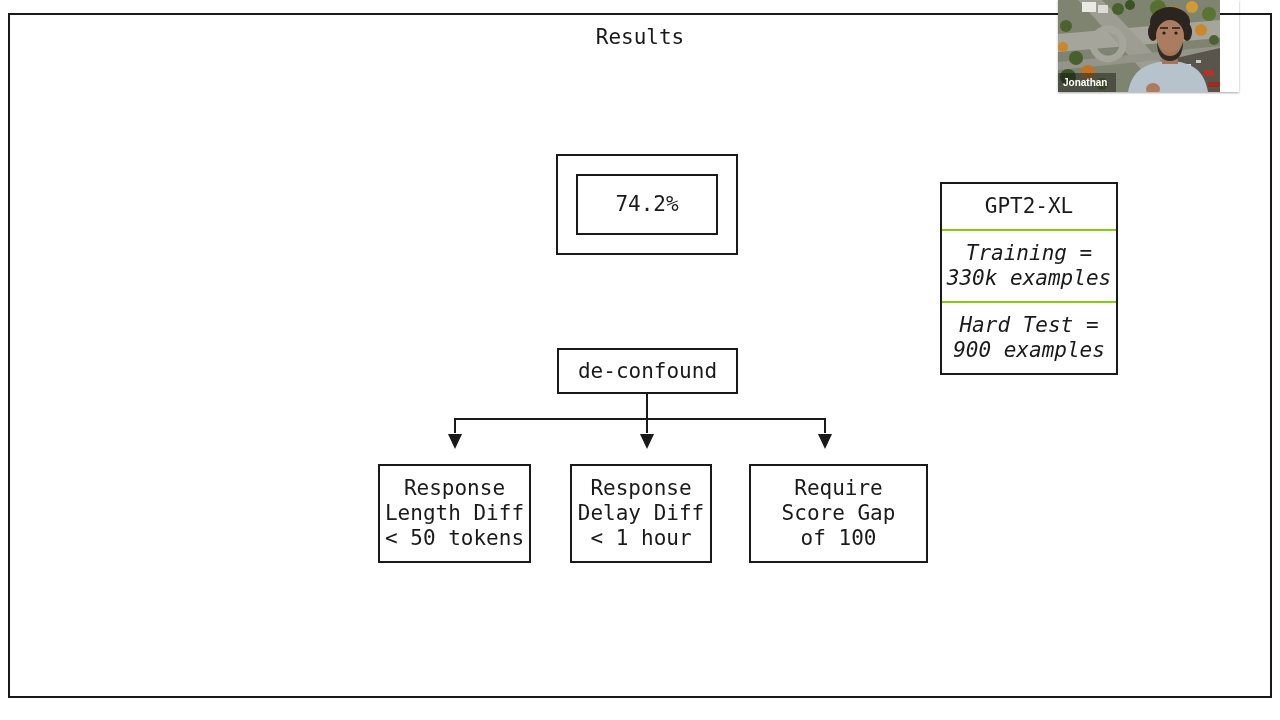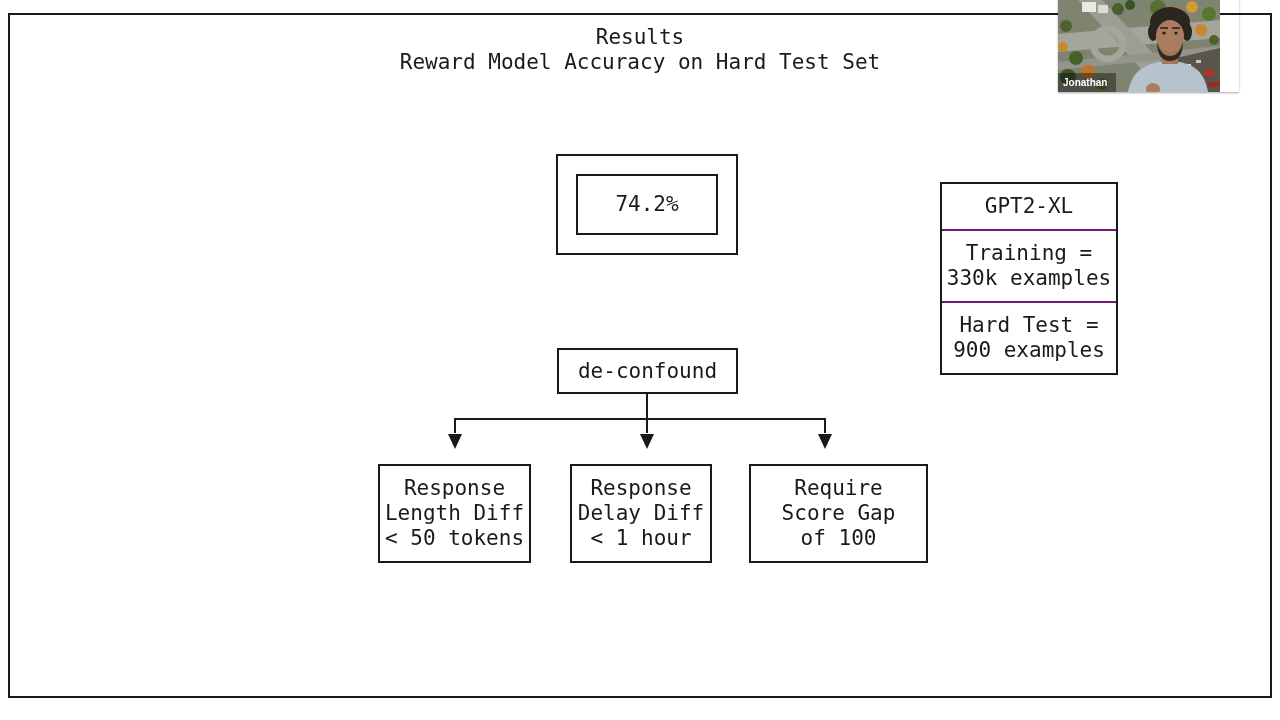--- a/index.html
+++ b/index.html
@@ -77,21 +77,22 @@
   .model-table .cell {
     display: flex;
     align-items: center;
     justify-content: center;
     text-align: center;
     font-size: 21px;
     line-height: 25px;
     white-space: pre-line;
   }
   .model-table .cell + .cell {
-    border-top: 2px solid #701a75;
+    border-top: 2px solid #84cc16;
+    font-style: italic;
   }
   .cell-h45 { height: 45px; }
   .cell-h70 { height: 70px; }
   .cell-h71 { height: 71px; }
   .deconfound {
     left: 557px;
     top: 348px;
     width: 181px;
     height: 46px;
   }
@@ -121,21 +122,20 @@
 </style>
 </head>
 <body>
 
 <div class="stage">
 
   <div class="slide-border"></div>
 
   <div class="title-block">
     <div>Results</div>
-    <div>Reward Model Accuracy on Hard Test Set</div>
   </div>
 
   <div class="box accuracy-outer">
     <div class="accuracy-inner">
       <span>74.2%</span>
     </div>
   </div>
 
   <div class="model-table">
     <div class="cell cell-h45">GPT2-XL</div>

